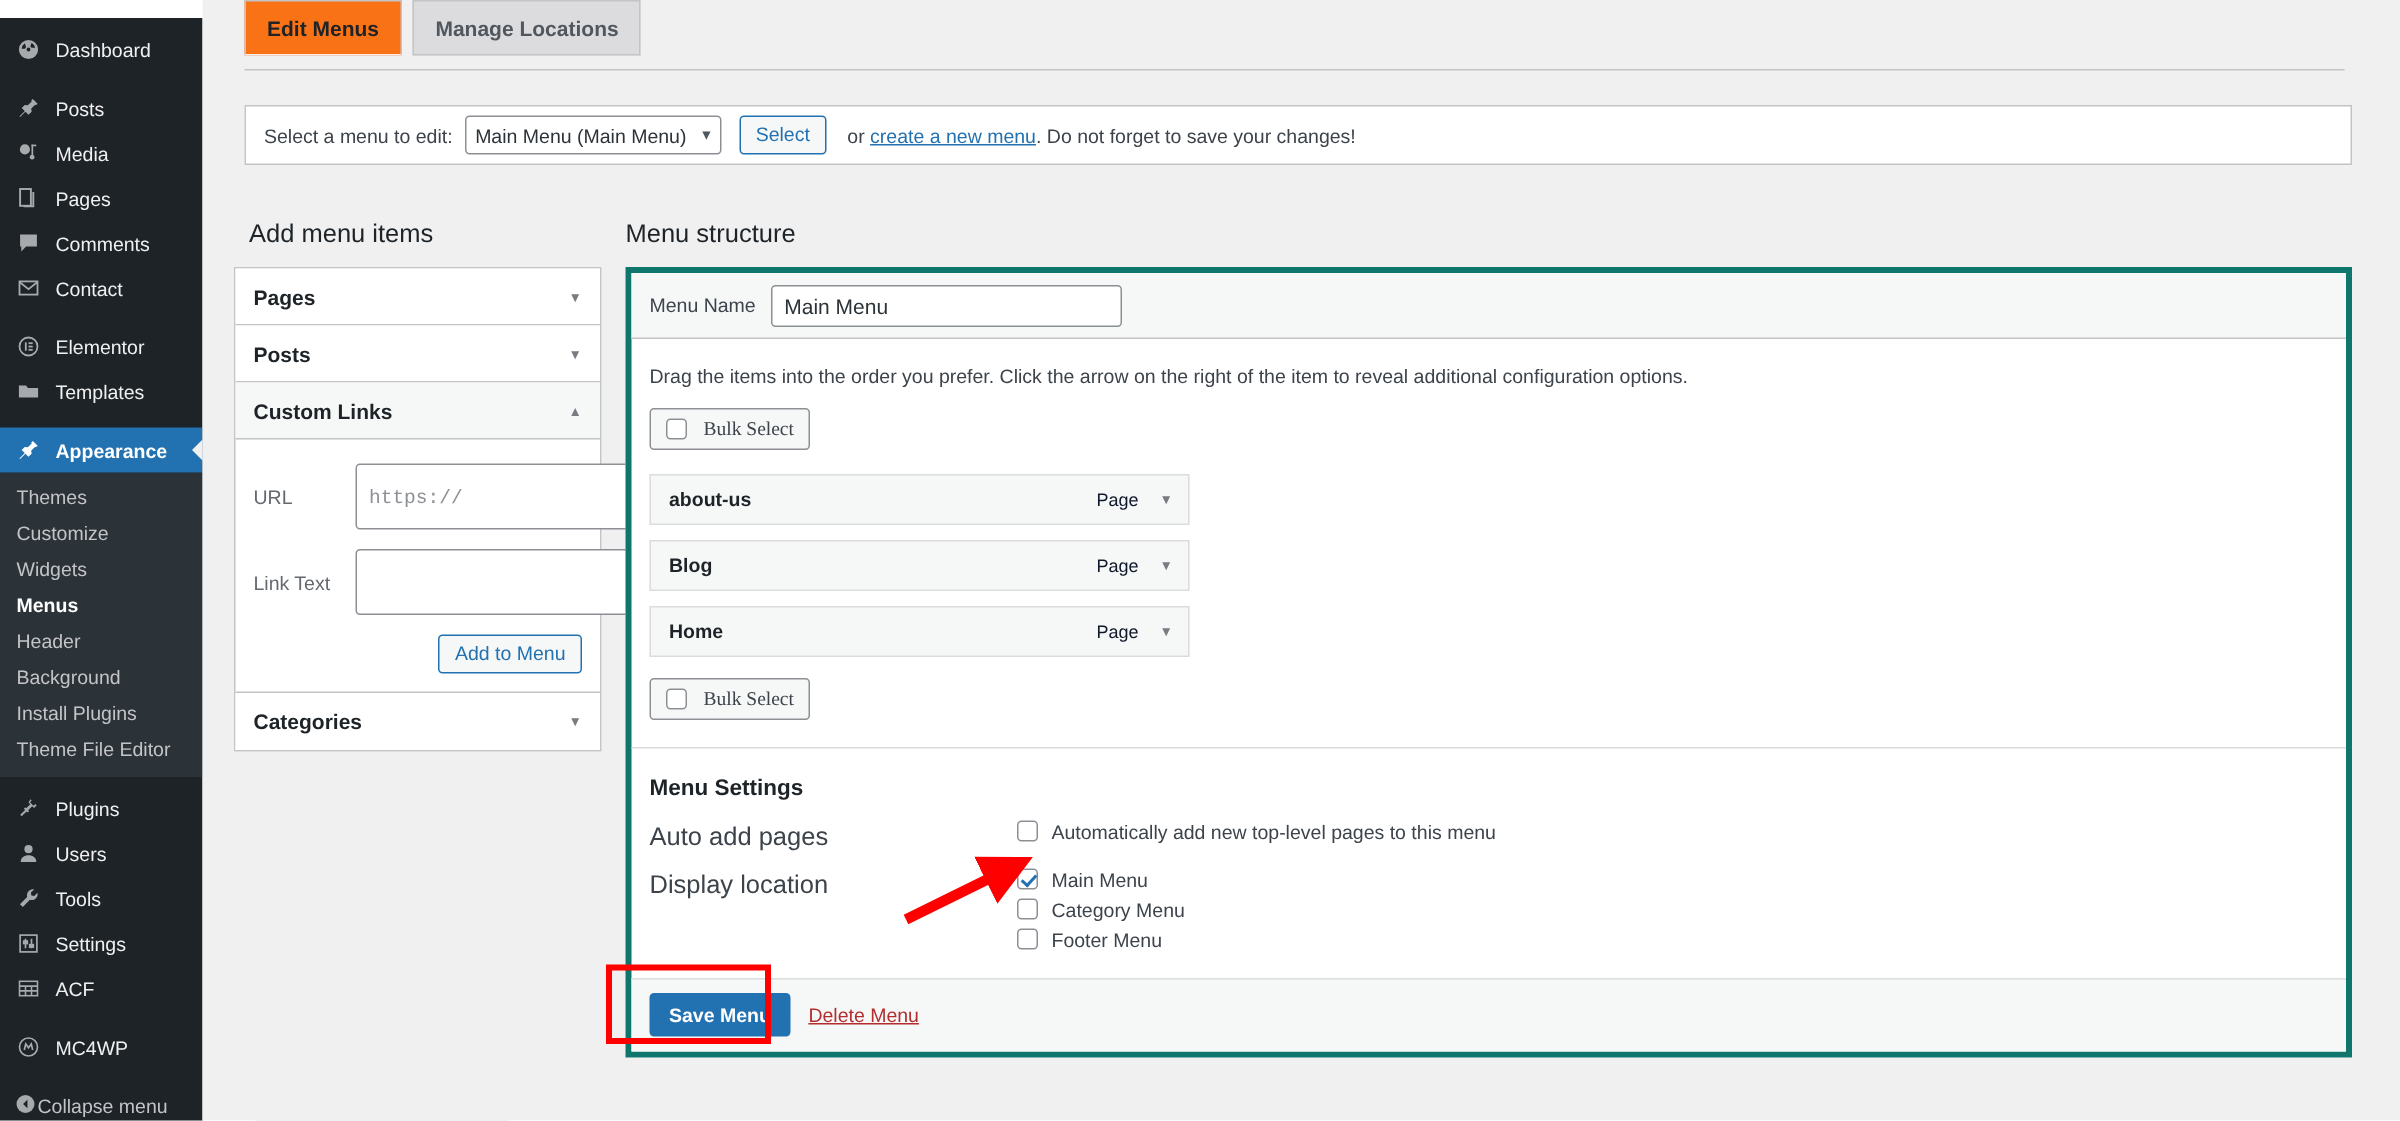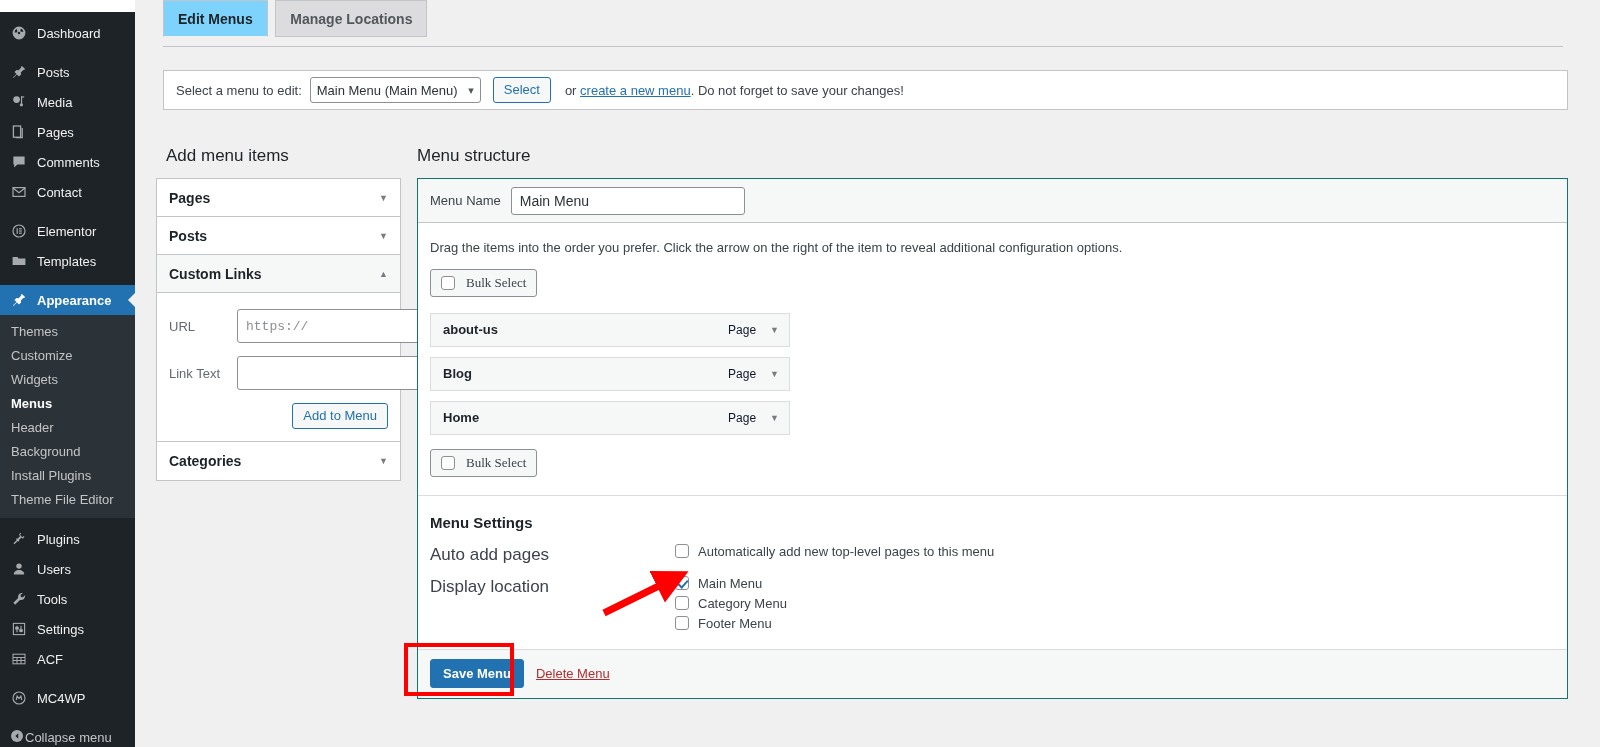--- a/index.html
+++ b/index.html
@@ -80,21 +80,21 @@
     border: 1px solid #c3c4c7;
     background: #dcdcde;
     color: #50575e;
     font-size: 14px;
     font-weight: 600;
     line-height: 1.33;
     cursor: pointer;
     position: relative; top: 8px;
   }
   .nav-tab.nav-tab-active {
-    background: #7dd3fc;
+    background: #f97316;
     border-bottom: 1px solid #f0f0f1;
     color: #1d2327;
   }
 
   
   .menu-select-bar {
     position: absolute; left: 28px; top: 70px;
     width: 1405px; height: 40px;
     background: #fff;
     border: 1px solid #c3c4c7;
@@ -162,40 +162,40 @@
   .acc-header.open { background: #f6f7f7; }
   .acc-header .tri { color: #787c82; font-size: 9px; }
   .acc-body { padding: 16px 12px 12px 12px; border-bottom: 1px solid #c3c4c7; }
   .field-row { display: flex; align-items: center; margin-bottom: 13px; }
   .field-row label {
     width: 68px; flex: 0 0 68px;
     font-size: 13px; color: #646970;
   }
   .wp-text {
     flex: 1;
-    height: 34px;
+    height: 44px;
     border: 1px solid #8c8f94;
     border-radius: 3px;
     padding: 0 8px;
     font-size: 13px;
     color: #2c3338;
     font-family: "Liberation Sans", sans-serif;
     background: #fff;
   }
   .wp-text.mono { font-family: "Liberation Mono", monospace; }
   .wp-text::placeholder { color: #8c8f94; }
   .acc-actions { display: flex; justify-content: flex-end; margin-top: 4px; }
   .acc-header.last { border-bottom: none; }
 
   
   .struct-panel {
     position: absolute; left: 282px; top: 178px;
     width: 1151px;
     background: #fff;
-    border: 1px solid #0f766e;
+    border: 4px solid #0f766e;
   }
   .menu-name-row {
     display: flex; align-items: center;
     height: 44px; padding: 0 12px;
     background: #f6f7f7;
     border-bottom: 1px solid #c3c4c7;
   }
   .menu-name-row .lbl { font-size: 13px; color: #3c434a; margin-right: 10px; }
   .menu-name-row input {
     width: 234px; height: 28px;

